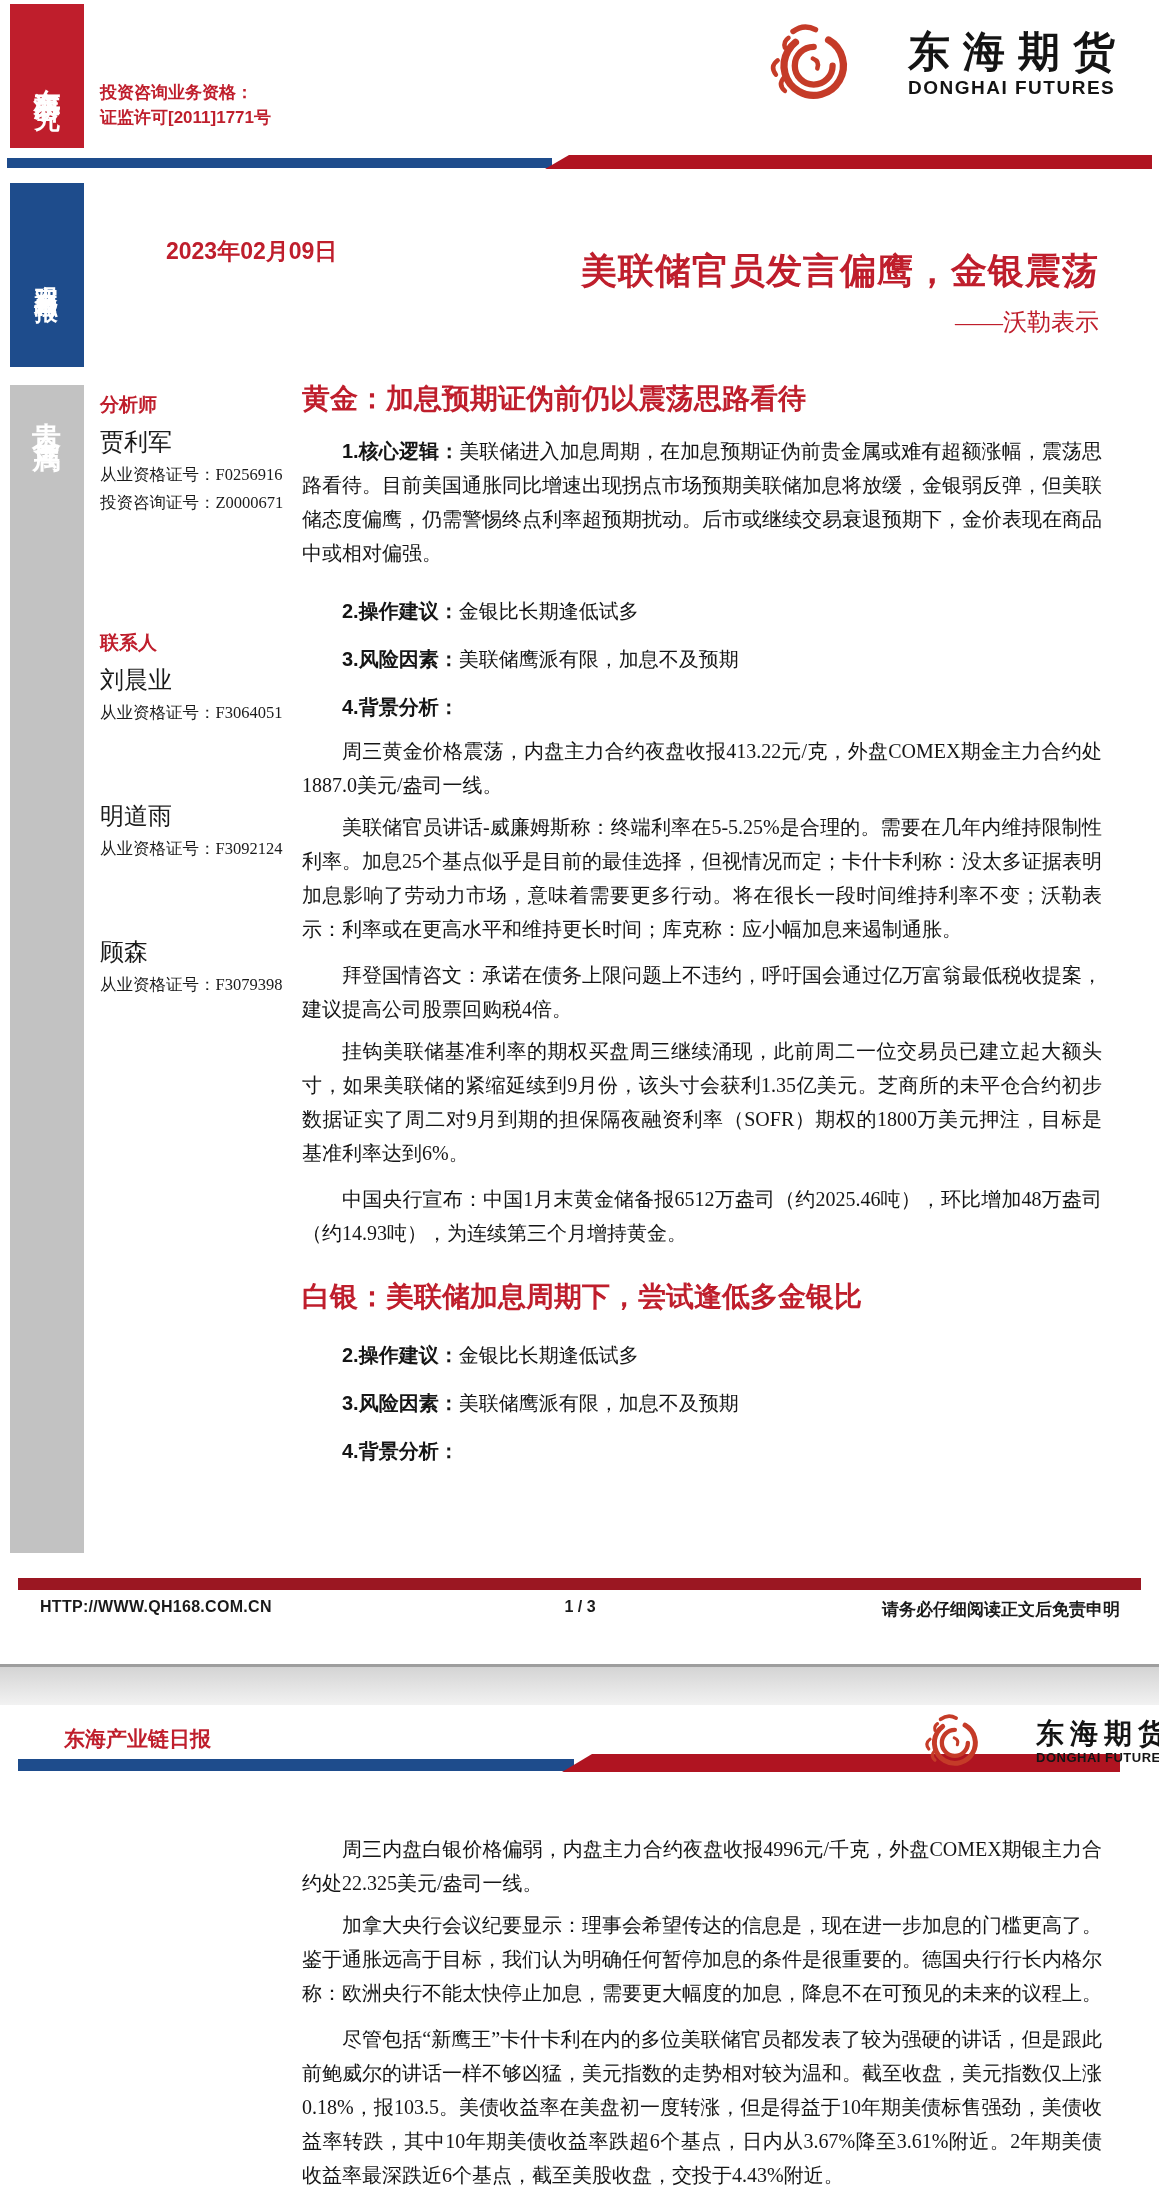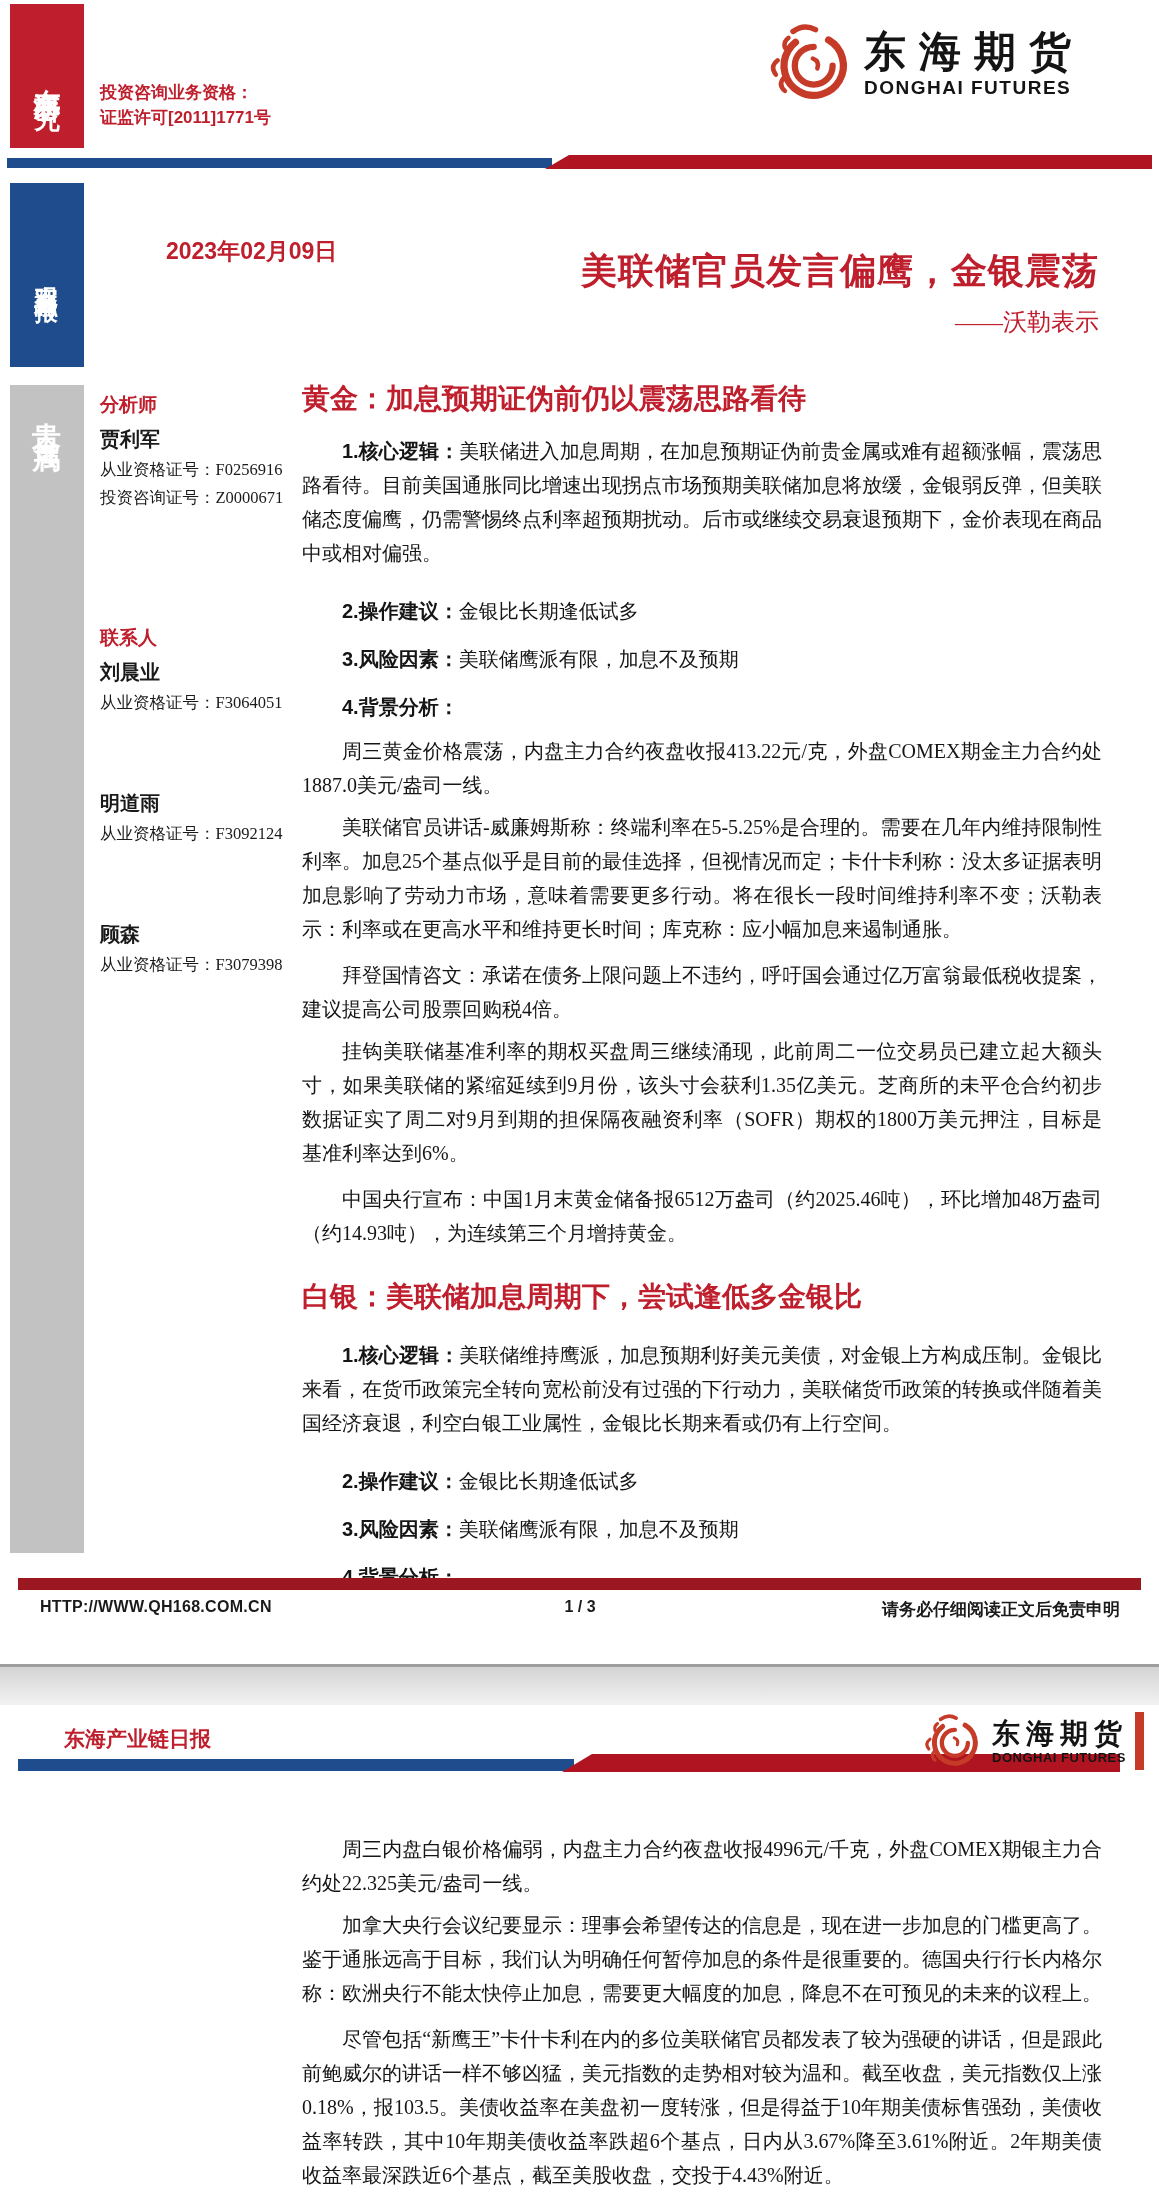--- a/index.html
+++ b/index.html
@@ -4,21 +4,21 @@
 <style>
   :root{
     --brand_red:#bf1e2c; --bar_red:#b01421; --footer_red:#9b1722;
     --brand_blue:#1e4c8c; --sidebar_gray:#c2c2c2; --logo_red:#c53b28; --text_black:#1a1a1a;
   }
   *{margin:0;padding:0;box-sizing:border-box;}
   html,body{background:#fff;}
   body{font-family:"Liberation Sans",sans-serif;color:var(--text_black);}
   #canvas{position:relative;width:1159px;height:2211px;background:#ffffff;overflow:hidden;}
 
-  .abs{position:absolute;}
+  .abs{position:absolute;gap:44px;}
 
   
   .vbox{display:flex;justify-content:center;}
   .vtext{writing-mode:vertical-rl;text-orientation:upright;color:#fff;font-weight:bold;
          font-family:"Liberation Sans",sans-serif;}
   .box-research{left:10px;top:4px;width:74px;height:144px;background:var(--brand_red);align-items:center;}
   .box-research .vtext{font-size:27px;letter-spacing:5px;}
   .box-macro{left:10px;top:183px;width:74px;height:184px;background:var(--brand_blue);align-items:center;}
   .box-macro .vtext{font-size:23px;letter-spacing:3px;}
   .box-metal{left:10px;top:385px;width:74px;height:1168px;background:var(--sidebar_gray);align-items:flex-start;}
@@ -47,21 +47,21 @@
   .bar2-red{left:562px;top:1754px;width:558px;height:18px;background:var(--bar_red);
             clip-path:polygon(30px 0,100% 0,100% 100%,0 100%);}
 
   .date{left:166px;top:236px;font-size:23px;font-weight:bold;color:var(--brand_red);}
   .title{right:60px;top:247px;font-size:36px;letter-spacing:1px;font-weight:bold;color:var(--brand_red);white-space:nowrap;}
   .subtitle{right:60px;top:306px;font-size:24px;color:var(--brand_red);font-family:"Liberation Serif",serif;white-space:nowrap;}
 
   
   .people{left:100px;top:392px;width:200px;}
   .p-label{color:var(--brand_red);font-weight:bold;font-size:19px;}
-  .p-name{font-weight:bold;font-size:20px;margin-top:8px;}
+  .p-name{font-weight:normal;font-size:24px;margin-top:8px;}
   .p-cert{font-size:16.5px;margin-top:6px;font-family:"Liberation Serif",serif;white-space:nowrap;}
   .gap-contact{margin-top:116px;}
   .gap-person{margin-top:76px;}
 
   
   .main-col{left:302px;width:800px;font-family:"Liberation Serif",serif;font-size:20px;
             line-height:34px;text-align:justify;color:#151515;}
   .main1{top:370px;}
   .main2{top:1812px;}
   h2.sect{font-family:"Liberation Sans",sans-serif;font-size:28px;font-weight:bold;
@@ -158,21 +158,20 @@
     <p class="item mt14"><b>4.背景分析：</b><span></span></p>
 
     <p class="body mt10">周三黄金价格震荡，内盘主力合约夜盘收报413.22元/克，外盘COMEX期金主力合约处1887.0美元/盎司一线。</p>
     <p class="body mt8">美联储官员讲话-威廉姆斯称：终端利率在5-5.25%是合理的。需要在几年内维持限制性利率。加息25个基点似乎是目前的最佳选择，但视情况而定；卡什卡利称：没太多证据表明加息影响了劳动力市场，意味着需要更多行动。将在很长一段时间维持利率不变；沃勒表示：利率或在更高水平和维持更长时间；库克称：应小幅加息来遏制通胀。</p>
     <p class="body mt12">拜登国情咨文：承诺在债务上限问题上不违约，呼吁国会通过亿万富翁最低税收提案，建议提高公司股票回购税4倍。</p>
     <p class="body mt8">挂钩美联储基准利率的期权买盘周三继续涌现，此前周二一位交易员已建立起大额头寸，如果美联储的紧缩延续到9月份，该头寸会获利1.35亿美元。芝商所的未平仓合约初步数据证实了周二对9月到期的担保隔夜融资利率（SOFR）期权的1800万美元押注，目标是基准利率达到6%。</p>
     <p class="body mt12">中国央行宣布：中国1月末黄金储备报6512万盎司（约2025.46吨），环比增加48万盎司（约14.93吨），为连续第三个月增持黄金。</p>
 
     <h2 class="sect h-silver">白银：美联储加息周期下，尝试逢低多金银比</h2>
 
-    <p class="item mt16"><b>1.核心逻辑：</b><span>美联储维持鹰派，加息预期利好美元美债，对金银上方构成压制。金银比来看，在货币政策完全转向宽松前没有过强的下行动力，美联储货币政策的转换或伴随着美国经济衰退，利空白银工业属性，金银比长期来看或仍有上行空间。</span></p>
     <p class="item mt16"><b>2.操作建议：</b><span>金银比长期逢低试多</span></p>
     <p class="item mt14"><b>3.风险因素：</b><span>美联储鹰派有限，加息不及预期</span></p>
     <p class="item mt14"><b>4.背景分析：</b><span></span></p>
   </div>
 
   <div class="abs footer-bar"></div>
   <div class="abs footer-row">
     <span class="footer-url">HTTP://WWW.QH168.COM.CN</span>
     <span class="footer-page">1 / 3</span>
     <span class="footer-note">请务必仔细阅读正文后免责申明</span>

